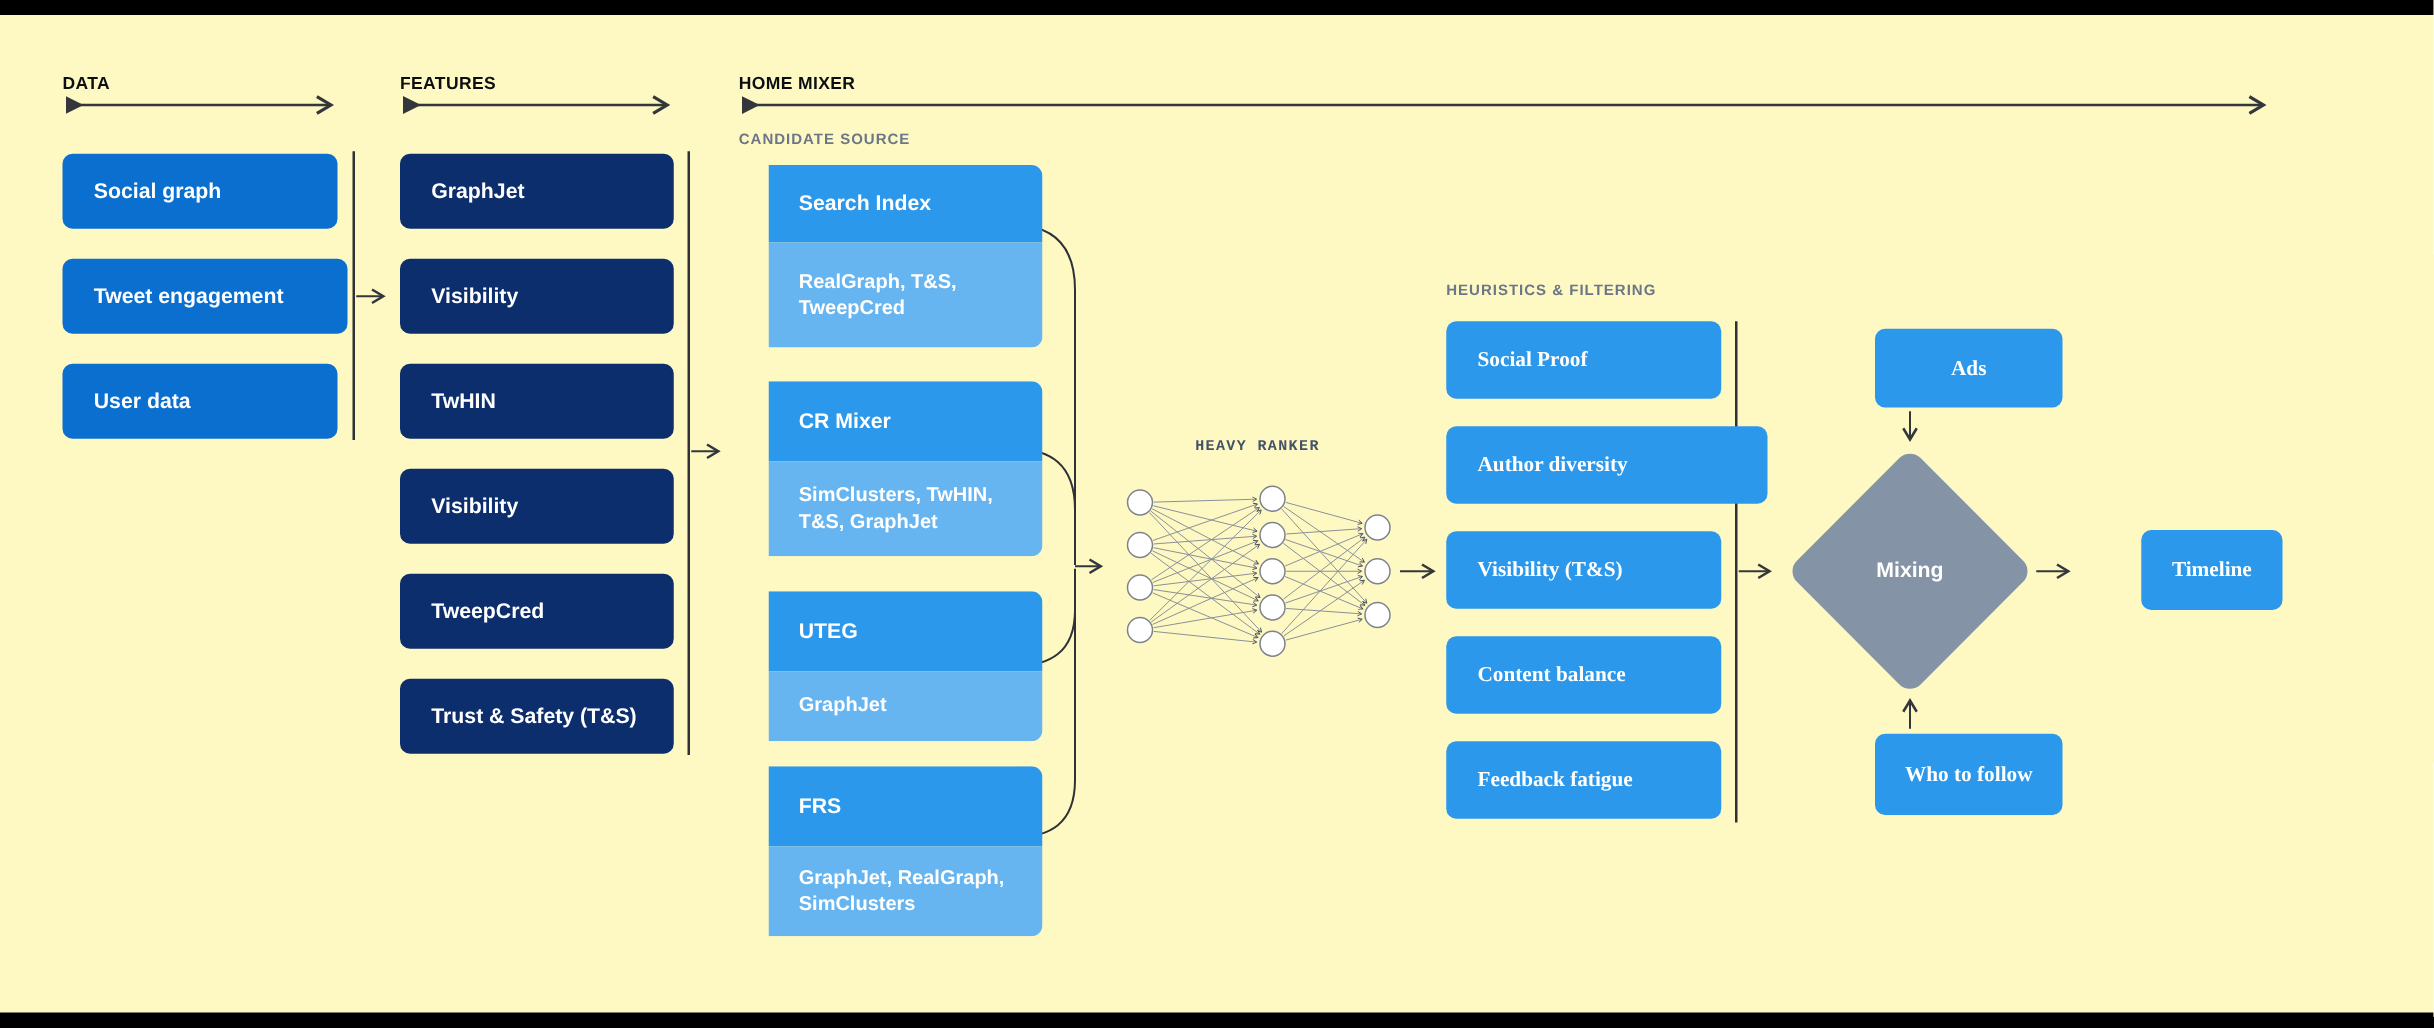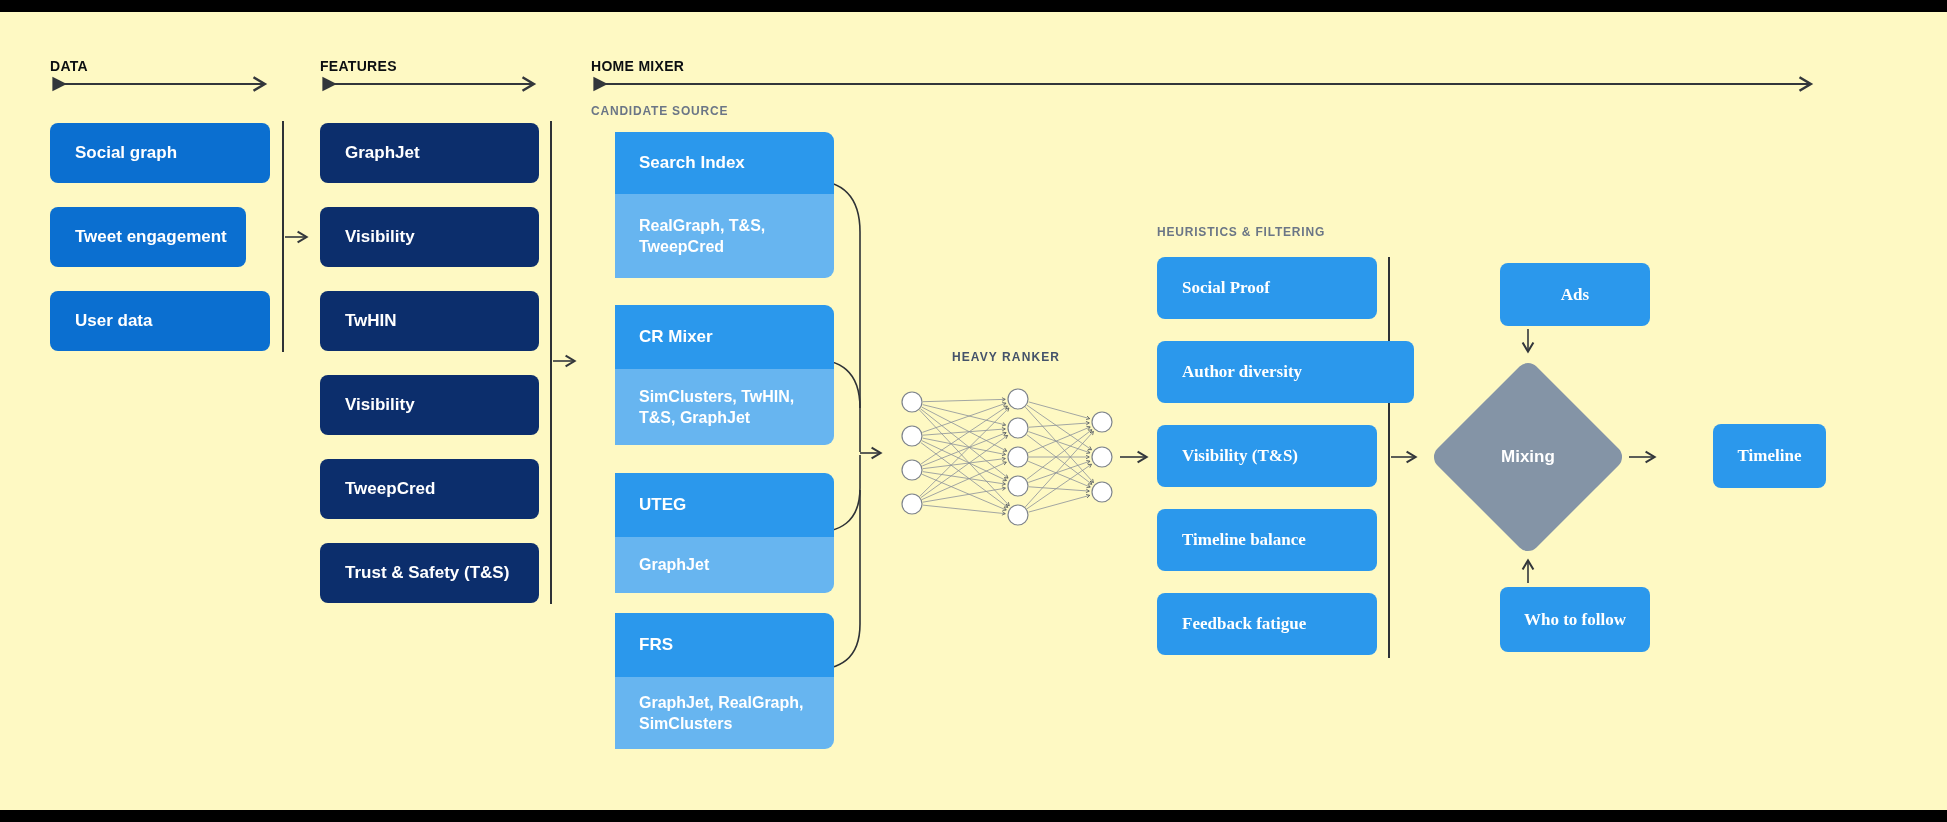--- a/index.html
+++ b/index.html
@@ -6,21 +6,21 @@
   .canvas{position:relative;width:1947px;height:822px;background:#fef9c3;overflow:hidden;
           font-family:"Liberation Sans",sans-serif;}
   .bar{position:absolute;left:0;width:1947px;height:12px;background:#000;}
   .bar.top{top:0;} .bar.bottom{top:810;}
   .bar.bottom{top:810px;}
   svg.overlay{position:absolute;left:0;top:0;width:1947px;height:822px;pointer-events:none;}
 
   .sec-label{position:absolute;font-size:14px;font-weight:700;color:#0c0f12;letter-spacing:.3px;}
   .sub-label{position:absolute;font-size:12px;font-weight:600;color:#68758а;}
   .sub-label, .ranker-label{position:absolute;font-size:12px;font-weight:600;letter-spacing:.8px;color:#6b7686;}
-  .ranker-label{color:#44526a;text-align:center;letter-spacing:1.1px;}
+  .ranker-label{color:#44526a;text-align:center;letter-spacing:1.1px;font-family:Liberation Mono, monospace;}
 
   .box{position:absolute;border-radius:8px;display:flex;align-items:center;
        color:#fff;font-size:17px;font-weight:600;}
   .box span{padding-left:25px;padding-right:12px;text-align:center;}
   .box.center{justify-content:center;margin-left:48px;}
   .box.center span{padding:0;}
   .blue{background:#0b6fd0;}
   .navy{background:#0c2e6c;}
   .bright{background:#2b98ec;font-family:Liberation Serif, serif;}
 
@@ -133,21 +133,21 @@
   <div class="sec-label" style="left:50px;top:58px">DATA</div>
   <div class="sec-label" style="left:320px;top:58px">FEATURES</div>
   <div class="sec-label" style="left:591px;top:58px">HOME MIXER</div>
   <div class="sub-label" style="left:591px;top:104px">CANDIDATE SOURCE</div>
   <div class="sub-label" style="left:1157px;top:225px">HEURISTICS &amp; FILTERING</div>
   <div class="ranker-label" style="left:906px;top:350px;width:200px">HEAVY RANKER</div>
 
   <div class="box blue" style="left:50px;top:123px;width:220px;height:60px">
       <span>Social graph</span>
     </div>
-  <div class="box blue" style="left:50px;top:207px;width:196px;height:60px">
+  <div class="box blue" style="left:50px;top:207px;width:228px;height:60px">
       <span>Tweet engagement</span>
     </div>
   <div class="box blue" style="left:50px;top:291px;width:220px;height:60px">
       <span>User data</span>
     </div>
 
   <div class="box navy" style="left:320px;top:123px;width:219px;height:60px">
       <span>GraphJet</span>
     </div>
   <div class="box navy" style="left:320px;top:207px;width:219px;height:60px">
@@ -202,21 +202,21 @@
   <div class="box bright" style="left:1157px;top:257px;width:220px;height:62px">
       <span>Social Proof</span>
     </div>
   <div class="box bright" style="left:1157px;top:341px;width:257px;height:62px">
       <span>Author diversity</span>
     </div>
   <div class="box bright" style="left:1157px;top:425px;width:220px;height:62px">
       <span>Visibility (T&amp;S)</span>
     </div>
   <div class="box bright" style="left:1157px;top:509px;width:220px;height:62px">
-      <span>Timeline balance</span>
+      <span>Content balance</span>
     </div>
   <div class="box bright" style="left:1157px;top:593px;width:220px;height:62px">
       <span>Feedback fatigue</span>
     </div>
 
   <div class="box bright center" style="left:1452px;top:263px;width:150px;height:63px">
       <span>Ads</span>
     </div>
   <div class="diamond">
       <span class="dtext">Mixing</span>

